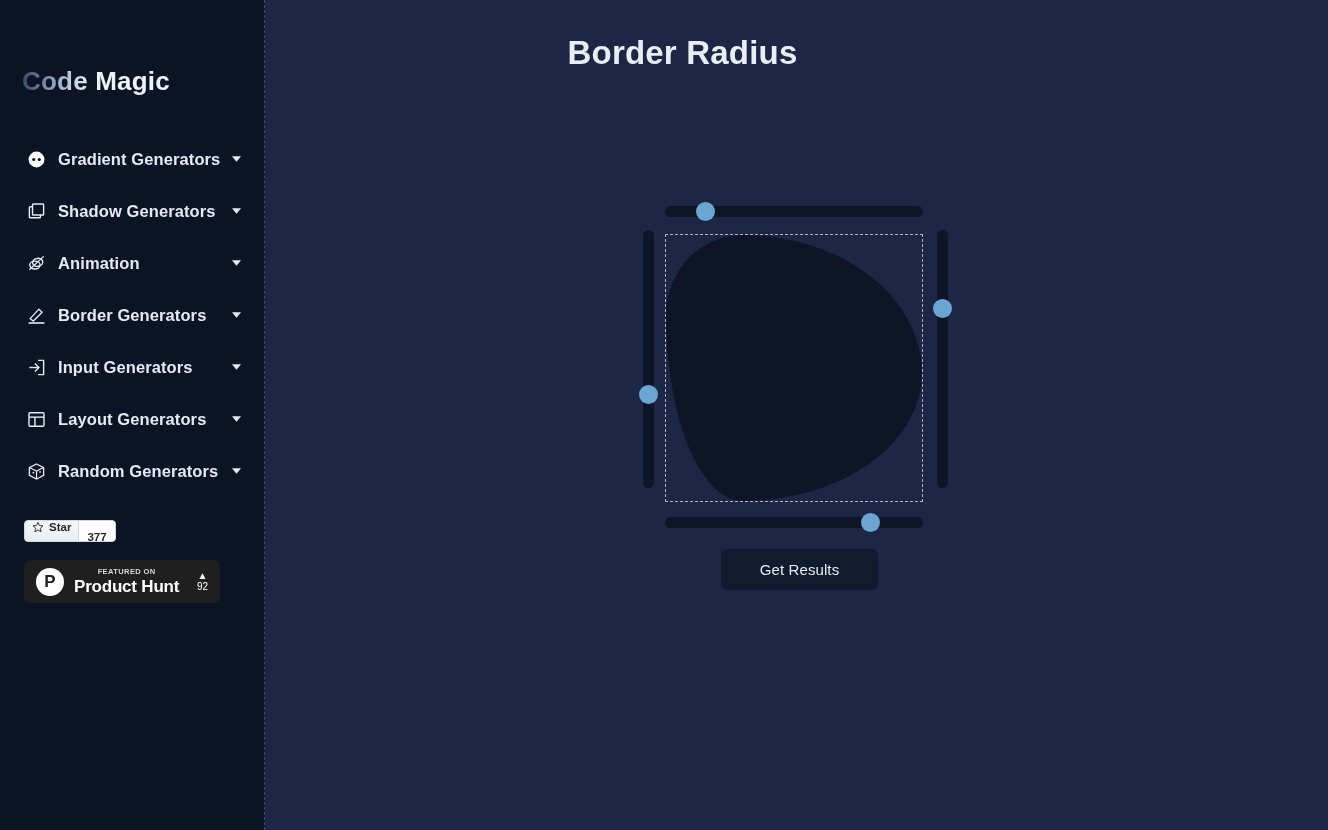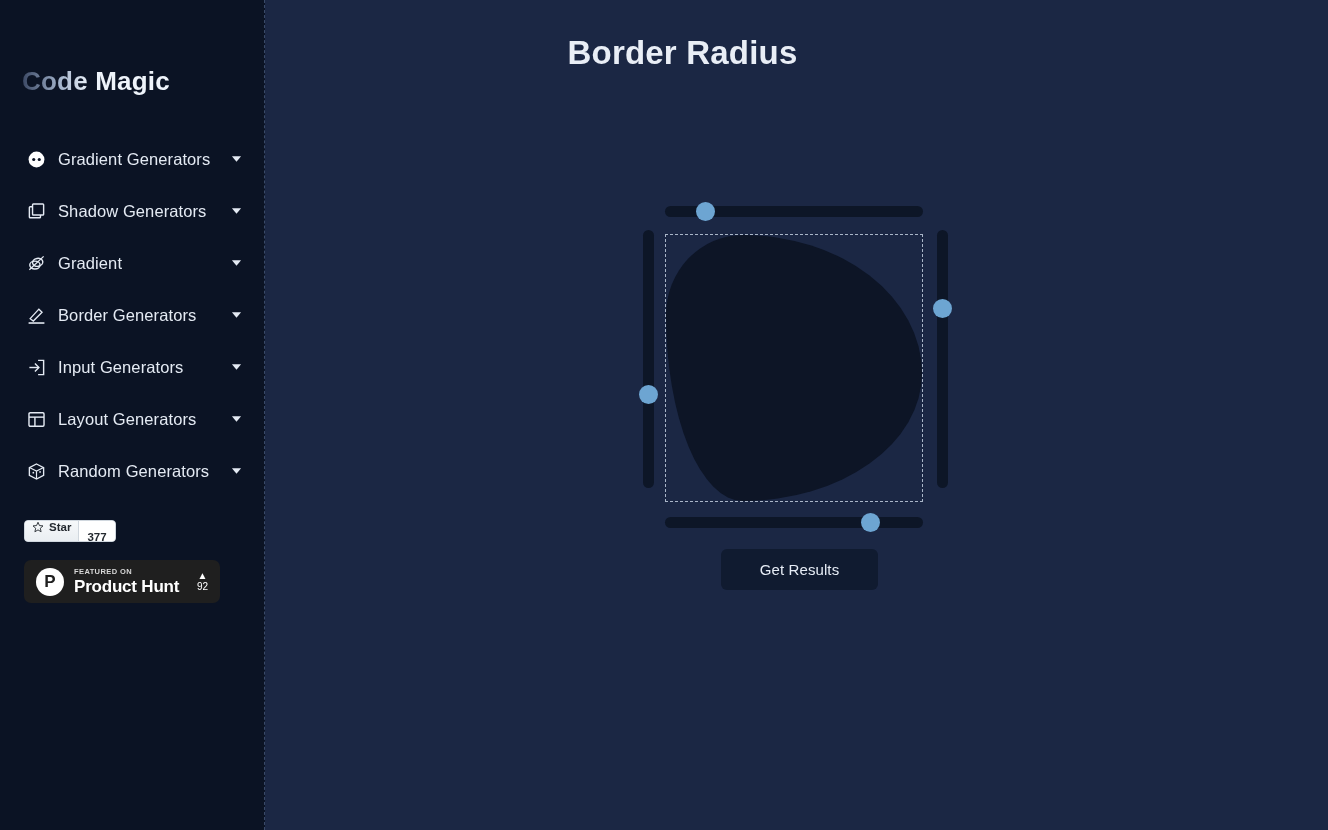--- a/index.html
+++ b/index.html
@@ -54,21 +54,21 @@
   .nav-icon {
     width: 21px; height: 21px;
     flex: 0 0 21px;
     margin-right: 11px;
     display: flex; align-items: center; justify-content: center;
   }
   .nav-icon svg { display: block; }
   .nav-label {
     color: #e4eaf3;
     font-size: 16.5px;
-    font-weight: 400;
+    font-weight: 700;
     white-space: nowrap;
     letter-spacing: .1px;
   }
   .nav-caret {
     margin-left: auto;
     width: 14px; height: 14px;
     display: flex; align-items: center; justify-content: center;
   }
 
   .badges { position: absolute; left: 24px; top: 519px; }
@@ -110,21 +110,21 @@
   .ph-logo {
     width: 28px; height: 28px; border-radius: 50%;
     background: #fff;
     display: flex; align-items: center; justify-content: center;
     color: #1f1f1f; font-weight: 700; font-size: 17px;
     flex: 0 0 28px;
   }
   .ph-text { margin-left: 10px; line-height: 1; }
   .ph-sub {
     color: #d8d8d8; font-size: 7.5px; font-weight: 700;
-    letter-spacing: .4px; display: block; margin-bottom: 2px;
+    letter-spacing: .4px; display: block; margin-bottom: 2px; text-align: center;
   }
   .ph-title { color: #fff; font-size: 17px; font-weight: 700; letter-spacing: -.2px; }
   .ph-votes {
     margin-left: auto; text-align: center; color: #fff; line-height: 1;
   }
   .ph-arrow { font-size: 10px; display: block; }
   .ph-count { font-size: 10px; font-weight: 400; display: block; margin-top: 1px; }
 
   
   .main {
@@ -254,21 +254,21 @@
       </div>
 
       <div class="nav-item">
         <span class="nav-icon">
           <svg width="19" height="19" viewBox="0 0 24 24">
               <ellipse cx="10" cy="14" rx="6.5" ry="5" fill="none" stroke="#e4eaf3" stroke-width="1.8"></ellipse>
               <ellipse cx="13.5" cy="10.5" rx="6.5" ry="5" fill="none" stroke="#e4eaf3" stroke-width="1.8" transform="rotate(-12 13.5 10.5)"></ellipse>
               <line x1="3" y1="20" x2="21" y2="3" stroke="#e4eaf3" stroke-width="1.6"></line>
             </svg>
         </span>
-        <span class="nav-label">Gradient</span>
+        <span class="nav-label">Animation</span>
         <span class="nav-caret">
           <svg width="11" height="8" viewBox="0 0 12 8">
               <path d="M1 1 L11 1 L6 7 Z" fill="#e4eaf3"></path>
             </svg>
         </span>
       </div>
 
       <div class="nav-item">
         <span class="nav-icon">
           <svg width="19" height="19" viewBox="0 0 24 24">

